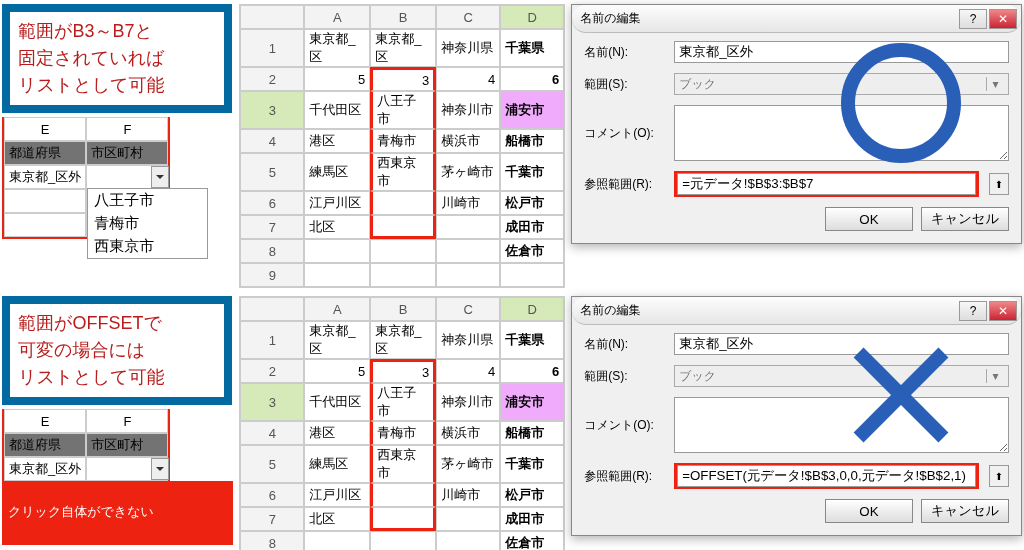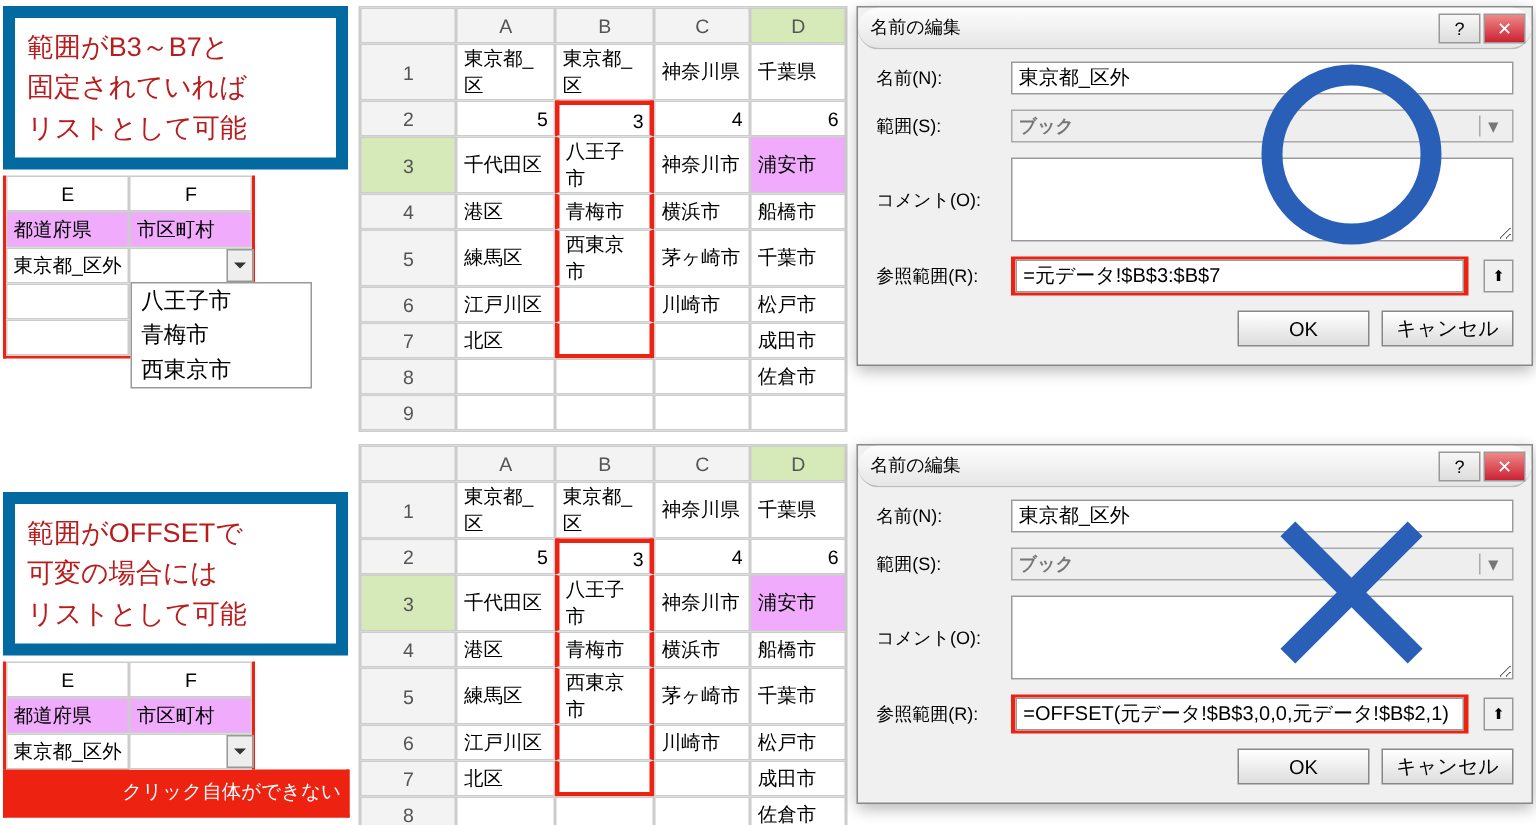--- a/index.html
+++ b/index.html
@@ -13,51 +13,51 @@
   .sheet td.row-h.sel { background: #d6e9b8; }
   .sheet td { text-align: left; min-width: 64px; background: #fff; }
   .sheet td.sel-cell { background: #f0abfc; }
   .sheet td.num { text-align: right; }
   .col-red-left { border-left: 3px solid #e21 !important; }
   .col-red-right { border-right: 3px solid #e21 !important; }
   .col-red-top { border-top: 3px solid #e21 !important; }
   .col-red-bottom { border-bottom: 3px solid #e21 !important; }
   .mini { border: 2px solid #e21; }
   .mini-hdr td { text-align: center; }
-  .mini .green { background: #f0abfc; }
+  .mini .green { background: #737373; }
   .mini .dd-cell { position: relative; }
   .dd-btn { position: absolute; right: -2px; top: 0; height: 100%; width: 18px; background: #eee; border: 1px solid #999; display: flex; align-items: center; justify-content: center; }
   .dd-btn::after { content: ""; border: 4px solid transparent; border-top-color: #333; margin-top: 3px; }
   .dd-list { position: absolute; left: 0; top: 100%; background: #fff; border: 1px solid #999; width: 150%; z-index: 5; font-size: 15px; }
   .dd-list div { padding: 2px 6px; }
-  .cannot { background: #e21; color: #fff; text-align: right; padding: 6px 4px; font-size: 13px; width: 100%; }
+  .cannot { background: #e21; color: #fff; text-align: left; padding: 22px 4px; font-size: 13px; width: 100%; }
   .dlg { background: #f0f0f0; border: 1px solid #888; width: 460px; font-size: 12px; box-shadow: 0 3px 10px rgba(0,0,0,.3); position: relative; }
   .dlg-title { background: linear-gradient(#fdfdfd,#e6e6e6); border-bottom: 1px solid #bbb; display: flex; align-items: center; justify-content: space-between; height: 28px; padding: 0 4px 0 8px; border-radius: 14px; }
   .dlg-title .btns { display: flex; gap: 2px; }
   .dlg-title .btn { width: 28px; height: 20px; display: flex; align-items: center; justify-content: center; border: 1px solid #999; background: linear-gradient(#f7f7f7,#ddd); font-size: 12px; }
   .dlg-title .btn.close { background: linear-gradient(#e88,#c23); color: #fff; }
   .dlg-body { padding: 8px 12px 12px; position: relative; }
   .dlg-row { display: flex; align-items: center; margin-bottom: 10px; gap: 8px; }
   .dlg-row label { width: 82px; }
   .dlg-row input[type="text"] { flex: 1; height: 22px; border: 1px solid #999; padding: 0 4px; background: #fff; }
-  .dlg-row .select { flex: 1; height: 22px; border: 1px solid #aaa; background: #eee; color: #777; display: flex; align-items: center; justify-content: space-between; padding: 0 4px; font-weight: bold; }
+  .dlg-row .select { flex: 1; height: 22px; border: 1px solid #aaa; background: #eee; color: #777; display: flex; align-items: center; justify-content: space-between; padding: 0 4px; }
   .dlg-row .select .arr { width: 18px; text-align: center; border-left: 1px solid #aaa; }
   .dlg-row textarea { flex: 1; height: 56px; border: 1px solid #999; background: #fff; }
   .ref-wrap { flex: 1; height: 26px; border: 3px solid #e21; display: flex; align-items: center; }
   .ref-wrap input { flex: 1; height: 100%; border: none; padding: 0 4px; background: #fff; }
   .ref-btn { width: 20px; height: 22px; border: 1px solid #999; margin-left: 2px; font-size: 10px; display:flex; align-items:center; justify-content:center; }
   .dlg-actions { display: flex; justify-content: flex-end; gap: 8px; margin-top: 0; }
   .dlg-actions button { width: 88px; height: 24px; border: 1px solid #888; background: linear-gradient(#fff,#ddd); }
   .mark { position: absolute; right: 60px; top: 10px; width: 120px; height: 120px; pointer-events: none; }
   .circle-ok { border: 14px solid #2a5fb8; border-radius: 50%; width: 100%; height: 100%; }
   .cross-no::before, .cross-no::after { content:""; position:absolute; left:50%; top:0; width:14px; height:100%; background:#2a5fb8; transform-origin:center; }
   .cross-no::before { transform: translateX(-50%) rotate(45deg); }
   .cross-no::after { transform: translateX(-50%) rotate(-45deg); }
   .mini-sheet { margin-top: 4px; }
-  .col-d { border-left: 1px solid #3a7; border-right: 1px solid #3a7; }
+  .col-d { border-left: 1px solid #3a7; border-right: 1px solid #3a7; font-weight: bold; }
   .col-d-h { background: #d6e9b8 !important; }
 </style>
 </head>
 <body>
 
 <div class="row">
 
   <div style="width:236px;">
     <div class="note">
       <div>範囲がB3～B7と</div>
@@ -208,21 +208,21 @@
       </div>
       <div class="dlg-actions">
         <button>OK</button>
         <button>キャンセル</button>
       </div>
     </div>
   </div>
 </div>
 
 <div class="row">
-  <div style="width:236px;margin-top:32px;">
+  <div style="width:236px;">
     <div class="note">
       <div>範囲がOFFSETで</div>
       <div>可変の場合には</div>
       <div>リストとして可能</div>
     </div>
     <table class="sheet mini mini-sheet" style="border-top:none; border-bottom:none;" cellspacing="0">
       <tbody>
           <tr class="mini-hdr">
             <td style="width:50%;">E</td>
             <td>F</td>

